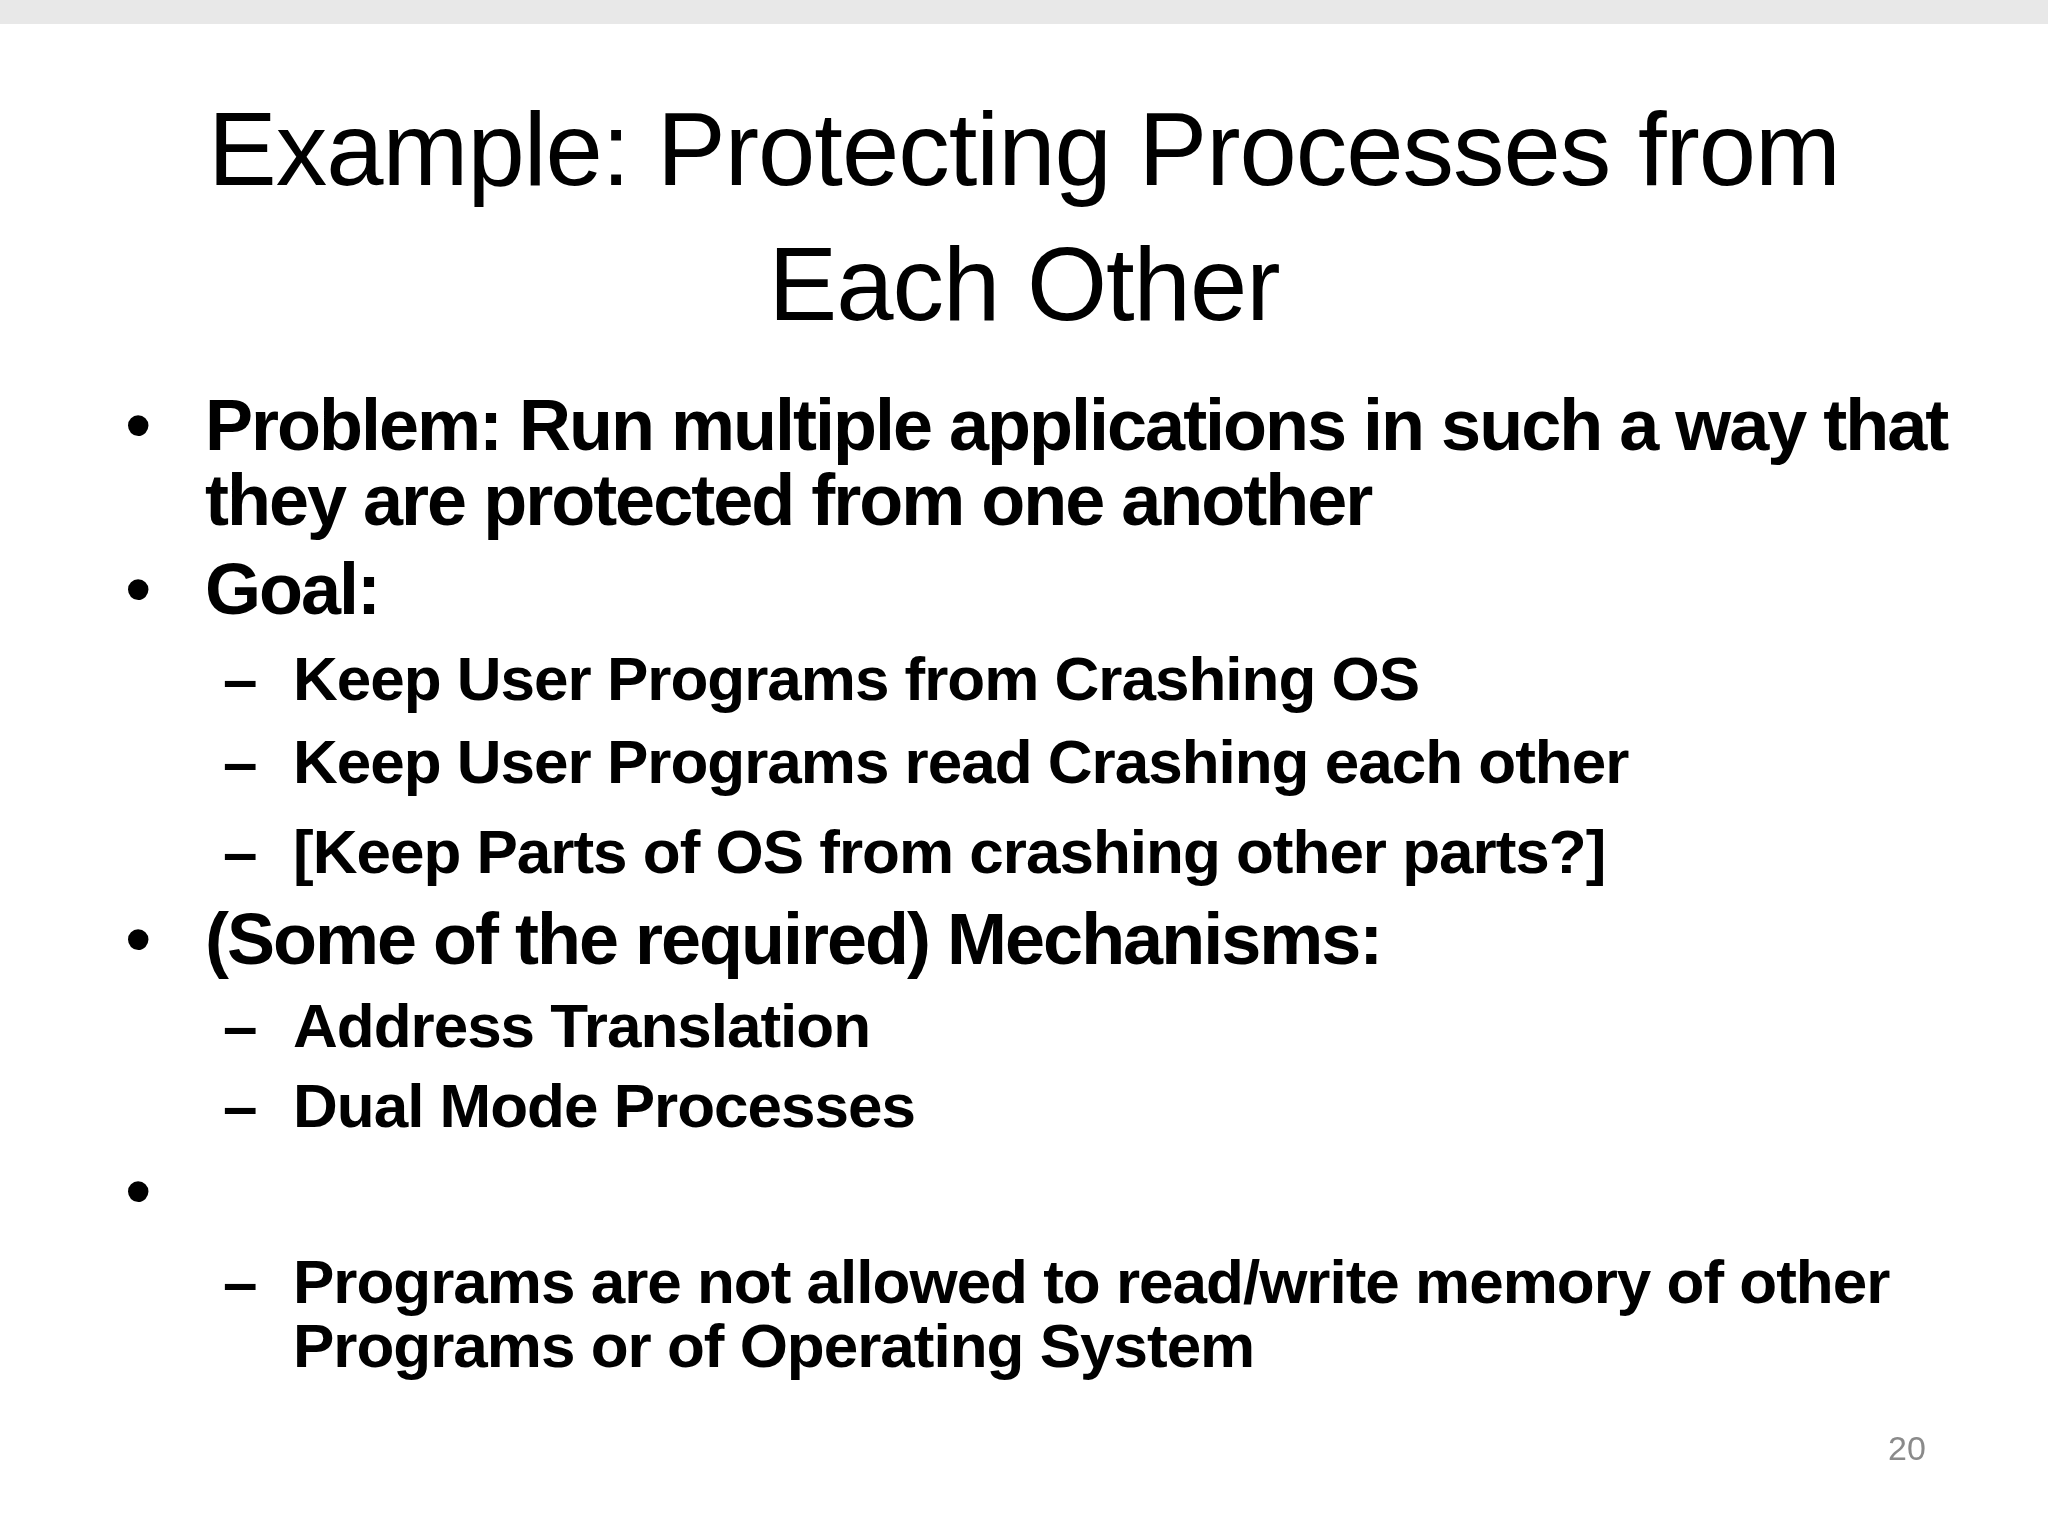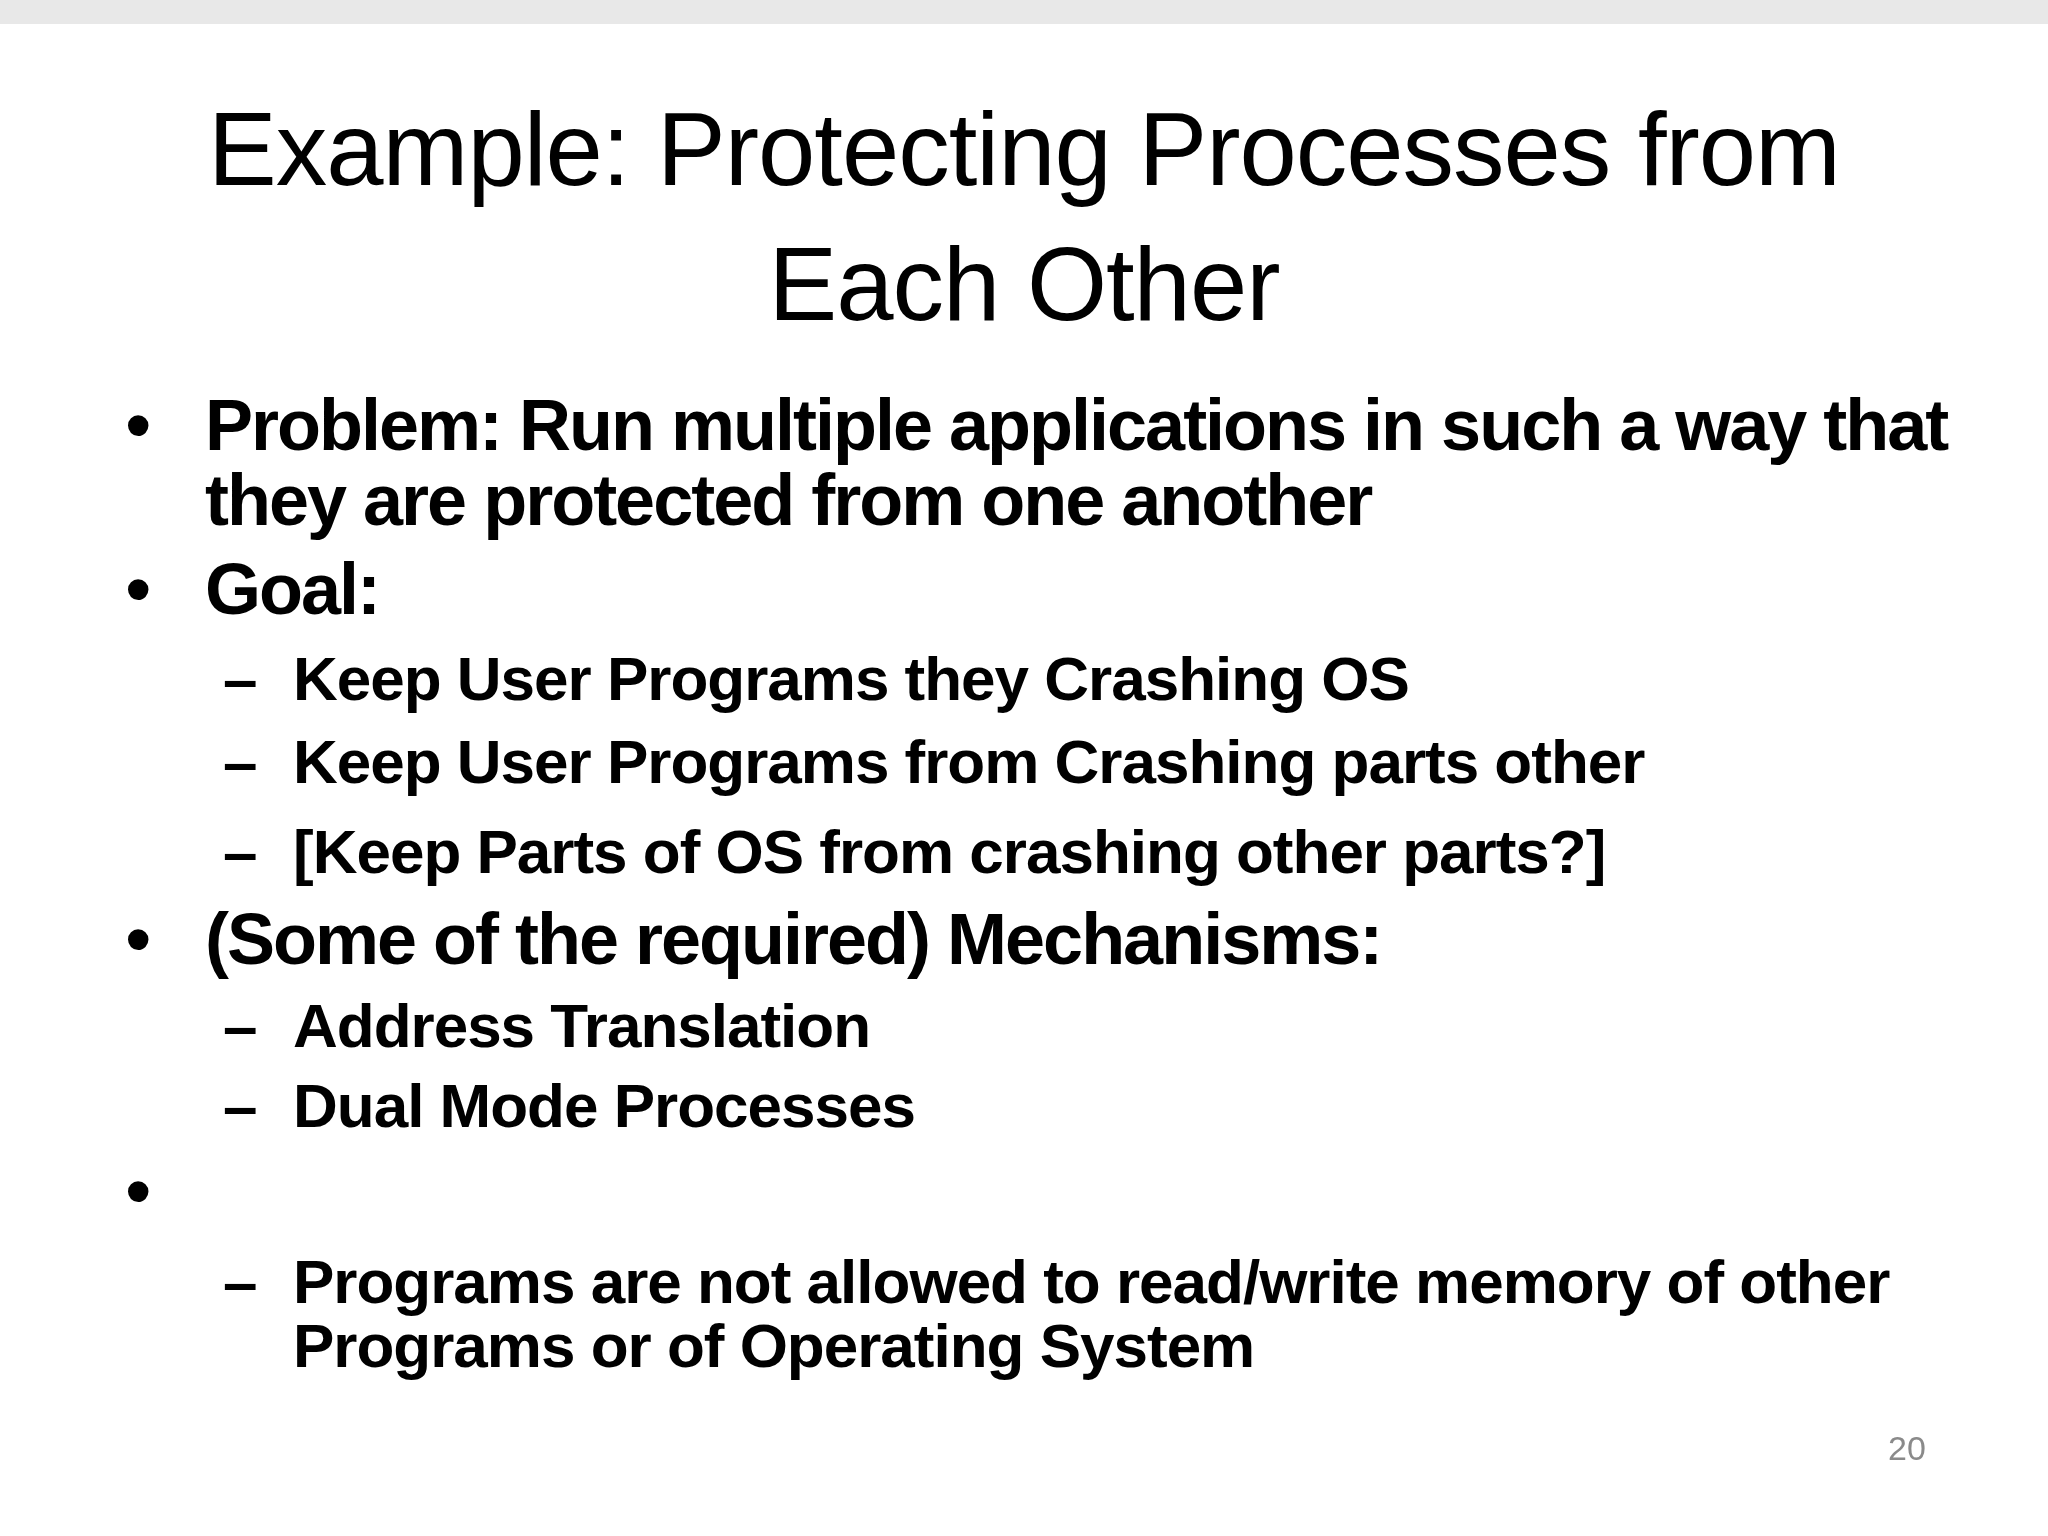--- a/index.html
+++ b/index.html
@@ -76,28 +76,28 @@
     <div class="item l1 m14">
       <span class="marker">•</span>
       <div class="lines">
         <div>Goal:</div>
       </div>
     </div>
 
     <div class="item l2 m20">
       <span class="marker">–</span>
       <div class="lines">
-        <div>Keep User Programs they Crashing OS</div>
+        <div>Keep User Programs from Crashing OS</div>
       </div>
     </div>
 
     <div class="item l2 m19">
       <span class="marker">–</span>
       <div class="lines">
-        <div>Keep User Programs from Crashing parts other</div>
+        <div>Keep User Programs read Crashing each other</div>
       </div>
     </div>
 
     <div class="item l2 m26">
       <span class="marker">–</span>
       <div class="lines">
         <div>[Keep Parts of OS from crashing other parts?]</div>
       </div>
     </div>
 

